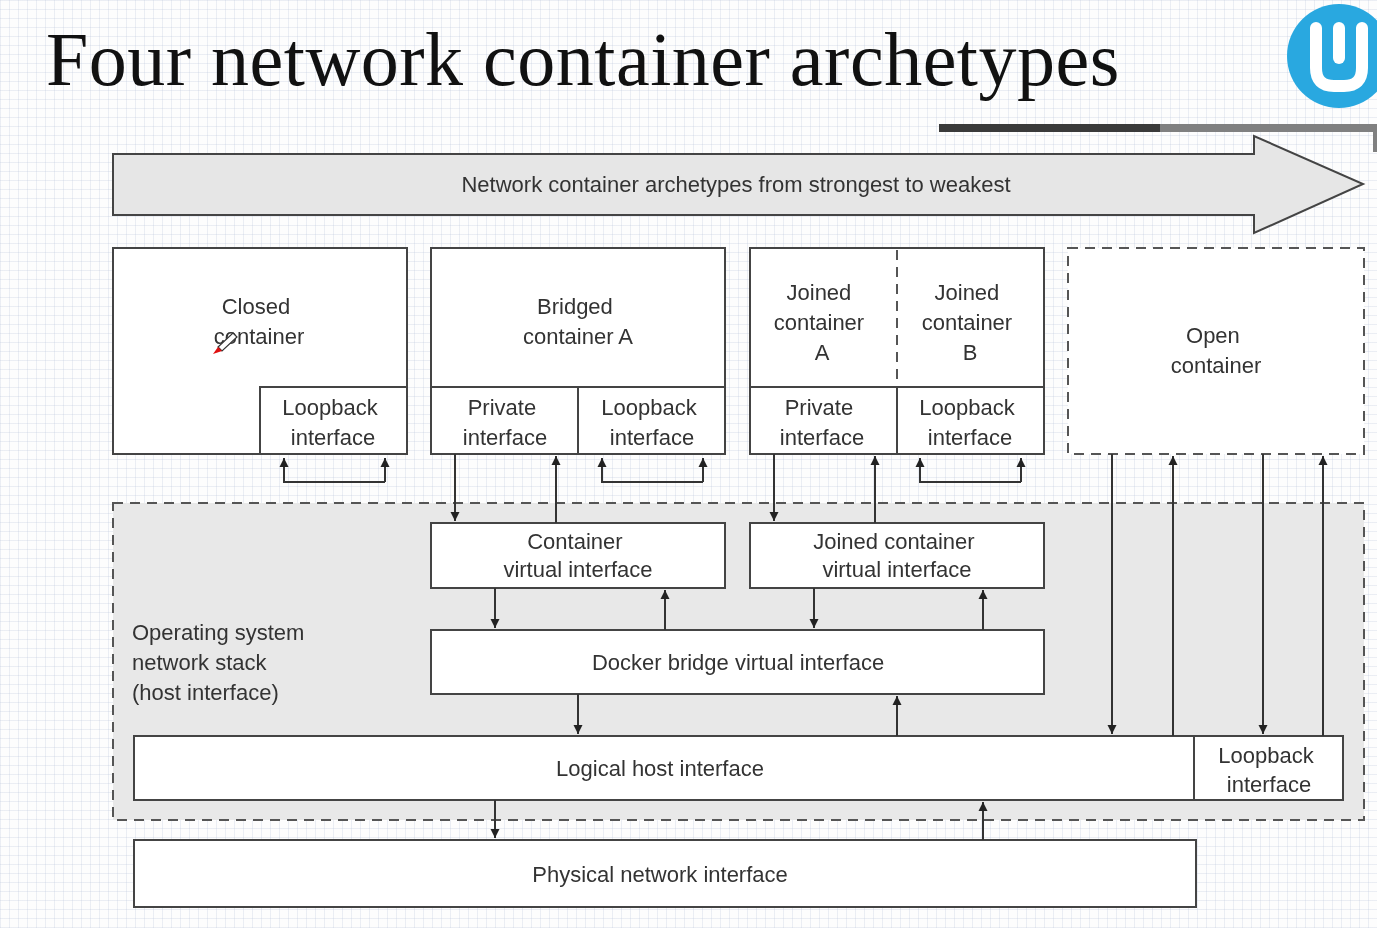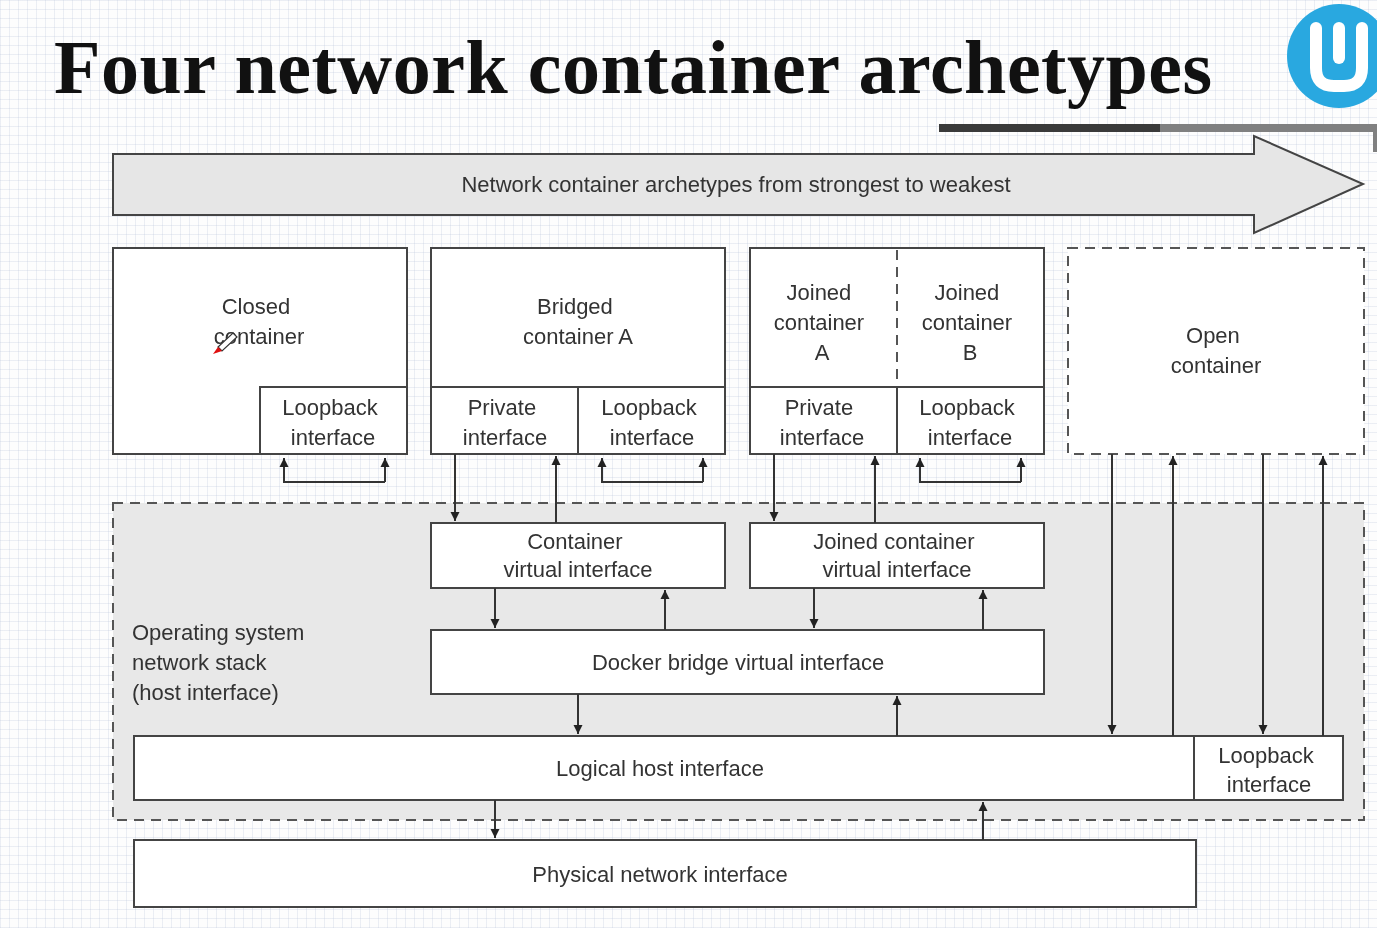--- a/index.html
+++ b/index.html
@@ -6,22 +6,22 @@
   body {
     width: 1377px; height: 928px; overflow: hidden; position: relative;
     background-color: #fdfdfd;
     background-image:
       linear-gradient(to right, rgba(200,208,225,0.35) 1px, transparent 1px),
       linear-gradient(to bottom, rgba(200,208,225,0.35) 1px, transparent 1px);
     background-size: 9px 9px;
     font-family: "Liberation Sans", sans-serif;
   }
   #slide-title {
-    position: absolute; left: 38px; top: 8px; margin: 16px;
-    font-family: "Liberation Serif", serif; font-weight: bold;
+    position: absolute; left: 38px; top: 8px; margin: 8px;
+    font-family: "Liberation Serif", serif; font-weight: normal;
     font-size: 76px; color: #111; letter-spacing: 0.5px; white-space: nowrap;
   }
   #logo { position: absolute; left: 1282px; top: 0; width: 100px; height: 112px; }
   #title-rule-dark { position: absolute; left: 939px; top: 124px; width: 221px; height: 8px; background: #3a3a3a; }
   #title-rule-light { position: absolute; left: 1160px; top: 124px; width: 217px; height: 8px; background: #808080; }
   #title-rule-tick { position: absolute; left: 1373px; top: 124px; width: 4px; height: 28px; background: #808080; }
   #diagram { position: absolute; left: 0; top: 0; }
   #diagram text { font-family: "Liberation Sans", sans-serif; font-size: 22px; fill: #333; }
   #diagram .box { fill: #fff; stroke: #444; stroke-width: 2; }
   #diagram .dash { stroke: #555; stroke-width: 2; stroke-dasharray: 10 7; }

